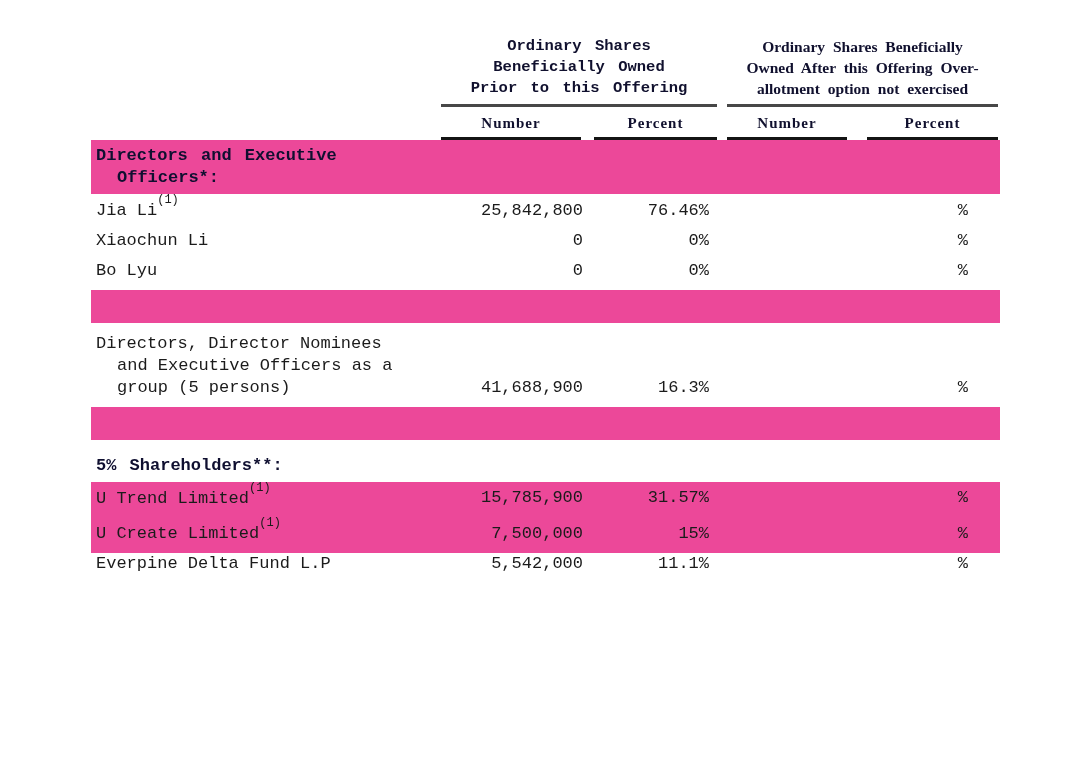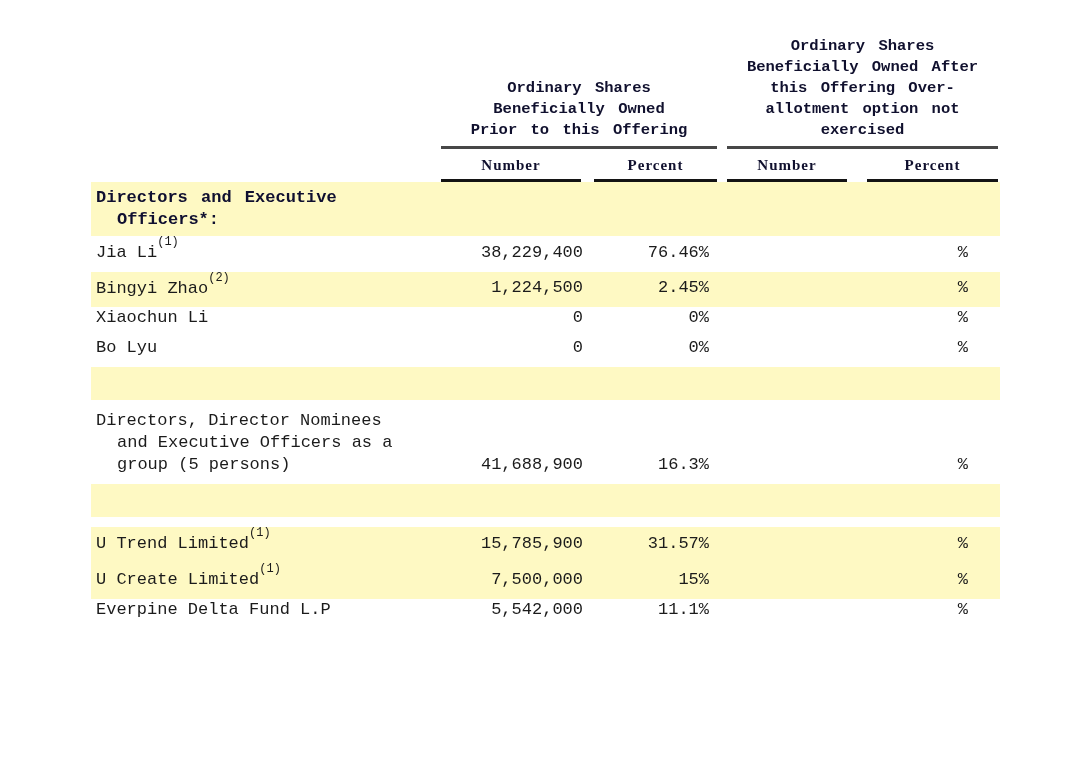--- a/index.html
+++ b/index.html
@@ -21,21 +21,21 @@
   col.w-name { width: 344px; }
   col.w-n1 { width: 150px; }
   col.w-p1 { width: 132px; }
   col.w-n2 { width: 130px; }
   col.w-p2 { width: 153px; }
 
   thead th { padding: 0; vertical-align: bottom; font-weight: 700; }
 
   .grp { border-bottom: 3px solid #474747; padding-bottom: 5px; }
   .g1 { margin-left: 6px; }
-  .g2 { margin-left: 10px; margin-right: 2px; }
+  .g2 { margin-left: 10px; margin-right: 2px; font-family: Liberation Serif, serif; }
   .grp-text {
     margin: 0 auto; text-align: center;
     font-size: 15.5px; line-height: 21px;
     font-weight: 700; color: #10102e;
     word-spacing: 4px;
   }
   .g1 .grp-text { max-width: 228px; }
   .g2 .grp-text { max-width: 238px; }
 
   .sub {
@@ -46,21 +46,21 @@
     color: #10102e;
     padding: 7px 0 4px 0;
     font-family: Liberation Serif, serif;
   }
   .s-n1 { margin: 0 4px 0 6px; }
   .s-p1 { margin-left: 9px; }
   .s-n2 { margin-left: 10px; }
   .s-p2 { margin: 0 2px 0 20px; }
 
   tbody td { font-size: 17px; line-height: 22px; }
-  tr.shaded td { background: #fef9c3; margin-left: 31px; }
+  tr.shaded td { background: #ec4899; margin-left: 31px; }
 
   .c-name { padding-left: 5px; text-align: left; }
   .c-num1, .c-pct1, .c-num2, .c-pct2 { text-align: right; }
   .c-num1 { padding-right: 2px; }
   .c-pct1 { padding-right: 8px; }
   .c-num2 { padding-right: 2px; }
   .c-pct2 { padding-right: 32px; }
 
   tr.r-data td { height: 22px; vertical-align: bottom; padding-bottom: 8px; }
   tr.r-data-multi td { height: 74px; vertical-align: bottom; padding-bottom: 8px; margin-top: 28px; }
@@ -123,31 +123,22 @@
         <tr class="r-section shaded">
           <td class="c-name" colspan="5">
             <div class="name-line">Directors and Executive</div>
             <div class="name-line indent">Officers*:</div>
           </td>
         </tr>
         <tr class="r-data">
           <td class="c-name">
             <div class="name-line">Jia Li<sup class="fn">(1)</sup></div>
           </td>
-          <td class="c-num1">38,229,400</td>
+          <td class="c-num1">25,842,800</td>
           <td class="c-pct1">76.46%</td>
-          <td class="c-num2"></td>
-          <td class="c-pct2">%</td>
-        </tr>
-        <tr class="r-data shaded">
-          <td class="c-name">
-            <div class="name-line">Bingyi Zhao<sup class="fn">(2)</sup></div>
-          </td>
-          <td class="c-num1">1,224,500</td>
-          <td class="c-pct1">2.45%</td>
           <td class="c-num2"></td>
           <td class="c-pct2">%</td>
         </tr>
         <tr class="r-data">
           <td class="c-name">
             <div class="name-line">Xiaochun Li</div>
           </td>
           <td class="c-num1">0</td>
           <td class="c-pct1">0%</td>
           <td class="c-num2"></td>
@@ -178,20 +169,25 @@
           <td class="c-pct1">16.3%</td>
           <td class="c-num2"></td>
           <td class="c-pct2">%</td>
         </tr>
         <tr class="r-spacer shaded">
           <td class="c-name" colspan="5"></td>
         </tr>
         <tr class="r-gap">
           <td class="c-name" colspan="5"></td>
         </tr>
+        <tr class="r-section">
+          <td class="c-name" colspan="5">
+            <div class="name-line">5% Shareholders**:</div>
+          </td>
+        </tr>
         <tr class="r-data shaded">
           <td class="c-name">
             <div class="name-line">U Trend Limited<sup class="fn">(1)</sup></div>
           </td>
           <td class="c-num1">15,785,900</td>
           <td class="c-pct1">31.57%</td>
           <td class="c-num2"></td>
           <td class="c-pct2">%</td>
         </tr>
         <tr class="r-data shaded">

